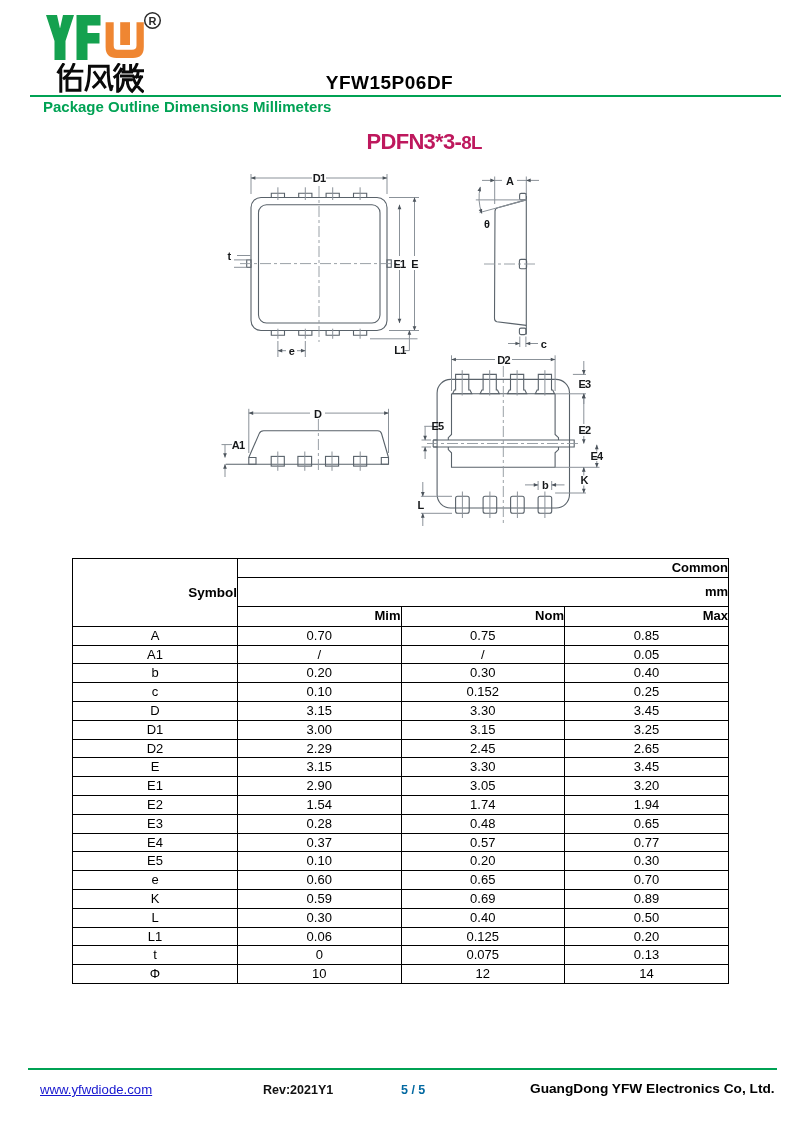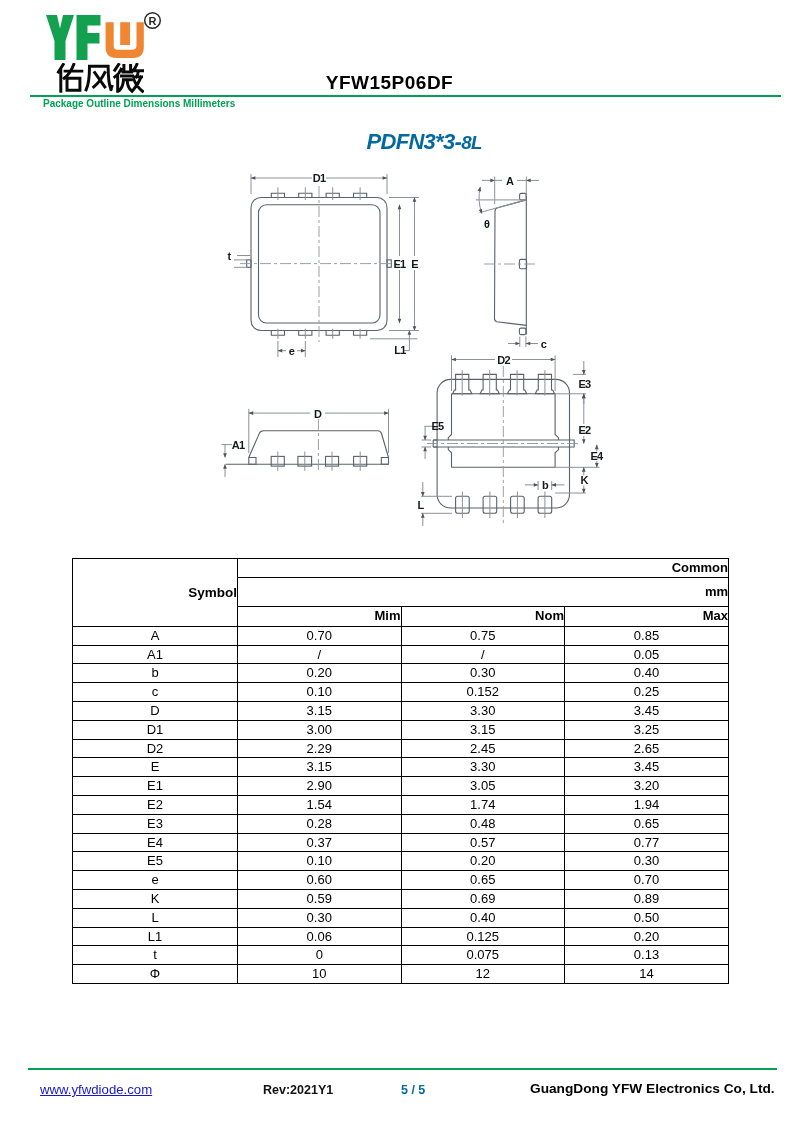--- a/index.html
+++ b/index.html
@@ -32,23 +32,23 @@
     <path d="M9.5,8.5 H27 M18.5,1.5 Q15,11 8.5,16 M11.5,16 H25 M11.5,16 V28.5 M25,16 V28.5 M11.5,28.5 H25"></path>
     <path d="M35,3.5 Q35,21 31.5,28 M35,3.5 H54.5 M54.5,3.5 Q54.5,21 57.5,27.5 M57.5,27.5 L58.5,24.5 M40.5,10 L51,25 M51,10 Q46.5,19 39.5,25"></path>
     <path d="M65.5,1.5 L61.5,7.5 M68,6.5 Q66,11.5 61.5,14.5 M64.5,13 V29.5 M71,2.5 V9.5 M78,2.5 V9.5 M70,9.5 H79 M68.5,13.5 H80 M70.5,17.5 H78.5 M70.5,17.5 Q70.5,24 66.5,28.5 M74.5,17.5 Q74.5,26 79.5,29.5 M84.5,1.5 Q83,5.5 80.5,8 M81,8 H90.5 M86,8 Q86,12 84,14.5 M81.5,14.5 H89.5 M89,14.5 Q86,22.5 80.5,28.5 M81.5,17.5 Q84.5,25 90.5,29.5"></path>
   </g>
 </svg>
 
 <div class="abs" style="left:30px;top:95px;width:751px;height:2px;background:#00a254;"></div>
 
 <div class="abs" style="left:0;top:71.5px;width:779px;text-align:center;font-size:19px;font-weight:bold;color:#000;letter-spacing:0.5px;">YFW15P06DF</div>
 
-<div class="abs" style="left:43px;top:97.5px;font-size:10px;font-weight:bold;color:#00a254;">Package Outline Dimensions Millimeters</div>
-
-<div class="abs" style="left:366.5px;top:129px;font-size:22px;font-weight:bold;color:#0369a1;letter-spacing:-0.7px;font-style:italic;">PDFN3*3-<span style="font-size:18.8px;">8L</span></div>
+<div class="abs" style="left:43px;top:97.5px;font-size:15px;font-weight:bold;color:#00a254;">Package Outline Dimensions Millimeters</div>
+
+<div class="abs" style="left:366.5px;top:129px;font-size:22px;font-weight:bold;color:#be185d;letter-spacing:-0.7px;">PDFN3*3-<span style="font-size:18.8px;">8L</span></div>
 
 <svg class="abs" style="left:0;top:0;" width="800" height="1131" viewBox="0 0 800 1131" id="drawings">
 <defs>
 <marker id="ar" viewBox="0 0 10 10" refX="9.5" refY="5" markerWidth="8" markerHeight="4.6" orient="auto-start-reverse">
         <path d="M0,1 L10,5 L0,9 Z" fill="#4c545c"></path>
       </marker>
 </defs>
 <style>
  .b{stroke:#59626a;fill:none;stroke-width:1.1px;}
  .d{stroke:#8b9299;fill:none;stroke-width:1px;}

